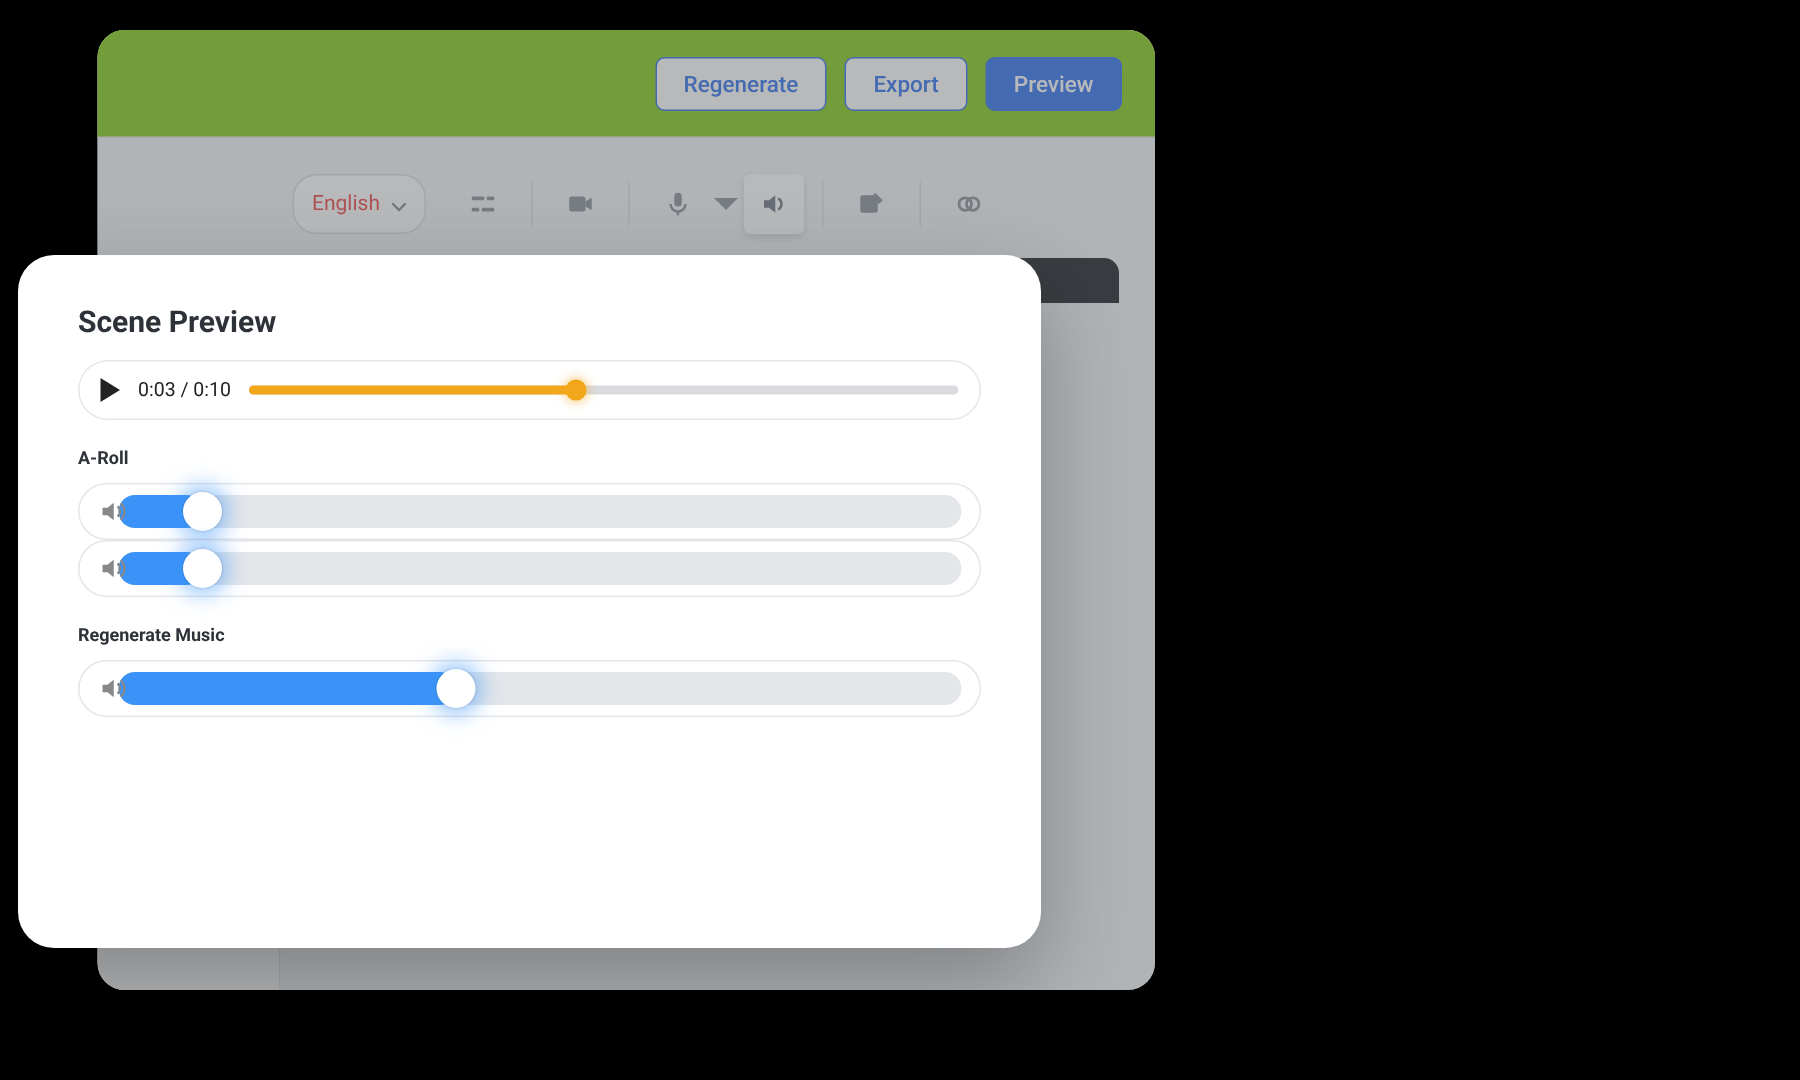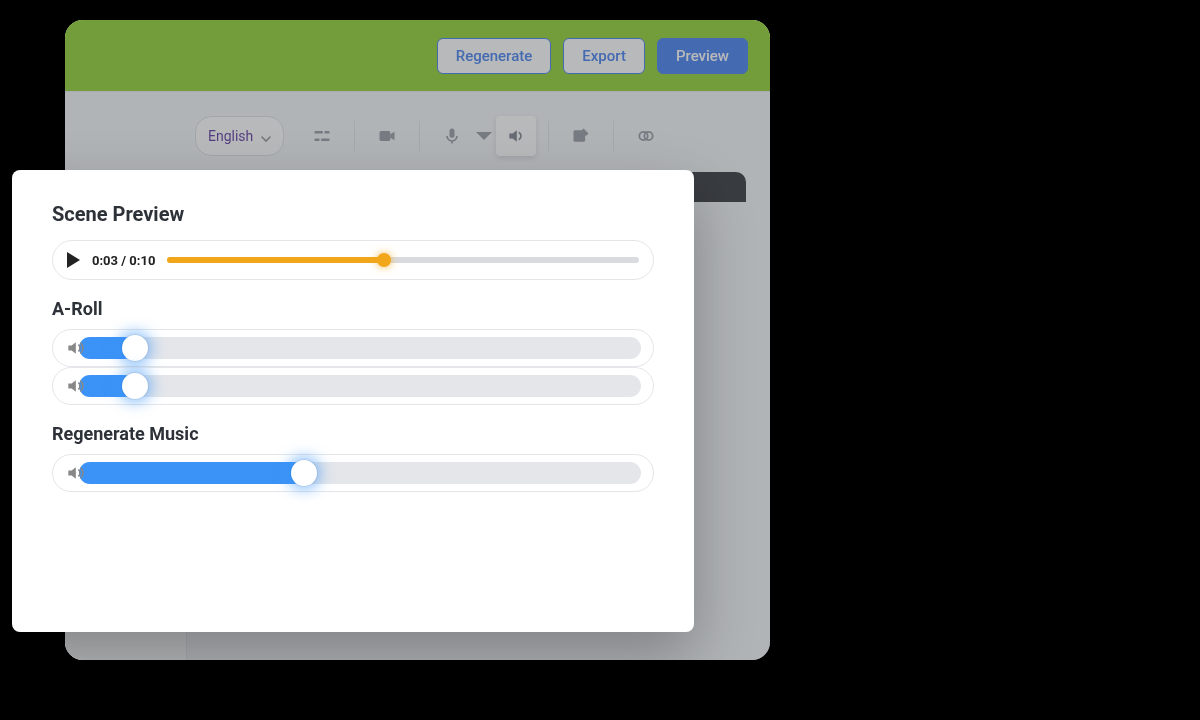--- a/index.html
+++ b/index.html
@@ -20,21 +20,21 @@
          display:inline-flex; align-items:center; justify-content:center; cursor:pointer; }
   .btn-outline { background:#fff; color:#2f6fed; border:1.5px solid #2f6fed; }
   .btn-primary { background:#2f6fed; color:#fff; border:1.5px solid #2f6fed; }
 
   .toolbar {
     position:absolute; left:130px; right:0; top:92px; height:48px;
     display:flex; align-items:center; gap:0; background:transparent;
   }
   .lang-select {
     height:40px; padding:0 12px; border:1px solid #d8dce2; border-radius:16px;
-    display:inline-flex; align-items:center; gap:8px; color:#4c1d95; background:#fff; font-size:14px;
+    display:inline-flex; align-items:center; gap:8px; color:#ef4444; background:#fff; font-size:14px;
     margin-right:18px;
     text-align:center;
   }
   .chev-down { width:10px; height:10px; display:inline-block; }
   .toolsep { width:1px; height:30px; background:#dcdfe4; margin:0 12px; }
   .tool-btn {
     width:40px; height:40px; border-radius:4px; display:inline-flex;
     align-items:center; justify-content:center; color:#8a8f98; cursor:pointer;
   }
   .tool-btn.active { background:#fff; color:#6f7680; box-shadow:0 2px 6px rgba(0,0,0,.15); }
@@ -55,32 +55,32 @@
   .frag-text span { display:block; white-space:nowrap; overflow:hidden; }
 
   .preview-strip {
     position:absolute; left:140px; right:24px; top:152px; height:30px;
     background:#1b1d20; border-radius:10px 10px 0 0;
   }
 
   
   .popover {
     position:absolute; left:12px; top:170px; width:682px; height:462px;
-    background:#fff; border-radius:8px; box-shadow:0 24px 60px rgba(0,0,0,.28);
+    background:#fff; border-radius:24px; box-shadow:0 24px 60px rgba(0,0,0,.28);
     padding:32px 40px 20px 40px; z-index:50;
   }
   .sec-title { font-size:20px; font-weight:700; color:#2d3138; margin:0 0 14px 0;}
-  .sec-title.sub { font-size:18px; font-weight:700; margin-top:18px; margin-bottom:10px; }
+  .sec-title.sub { font-size:12px; font-weight:700; margin-top:18px; margin-bottom:10px; }
 
   .pill {
     height:40px; border:1px solid #e4e6ea; border-radius:999px;
     display:flex; align-items:center; padding:0 14px; gap:12px; position:relative;
   }
   .play-tri { width:0;height:0;border-top:8px solid transparent;border-bottom:8px solid transparent;border-left:13px solid #222; }
-  .time { font-size:13px; font-weight:700; color:#222; }
+  .time { font-size:13px; font-weight:400; color:#222; }
   .seek { flex:1; height:6px; background:#d9dbdf; border-radius:4px; position:relative; }
   .seek-fill { position:absolute; left:0; top:0; bottom:0; border-radius:4px; background:#f2a71b; }
   .seek-knob { position:absolute; top:50%; width:14px; height:14px; border-radius:50%; background:#f2a71b; transform:translate(-50%,-50%); box-shadow:0 0 8px rgba(242,167,27,.8);}
 
   .vol-pill {
     height:38px; border:1px solid #e4e6ea; border-radius:999px;
     display:flex; align-items:center; padding:0 12px; gap:0; position:relative;
   }
   .spk-icon { width:20px; height:20px; color:#888; flex:0 0 auto; position:relative; z-index:2;}
   .vol-track { flex:1; height:22px; background:#e4e6ea; border-radius:999px; position:relative; margin-left:-6px;}

